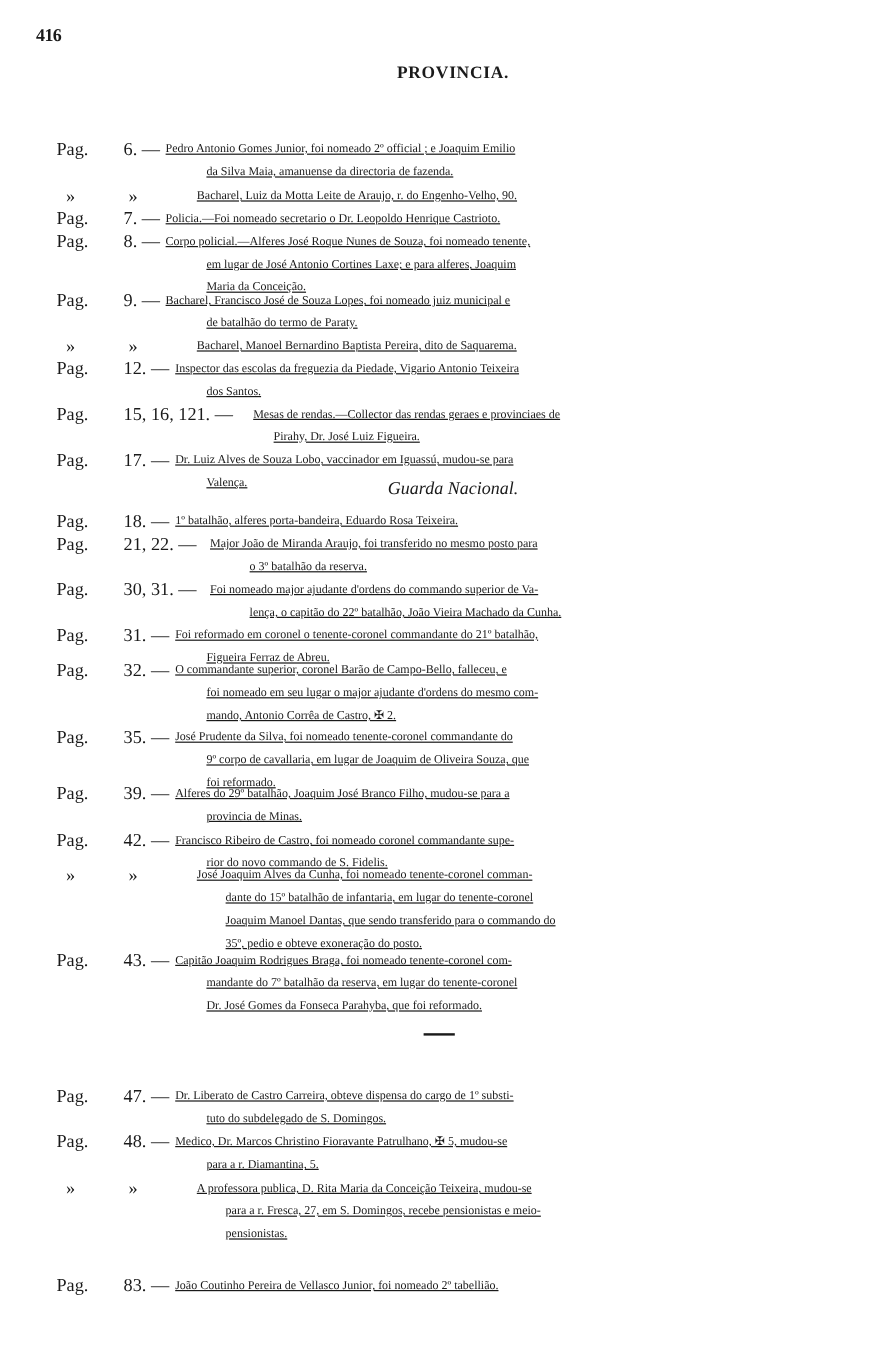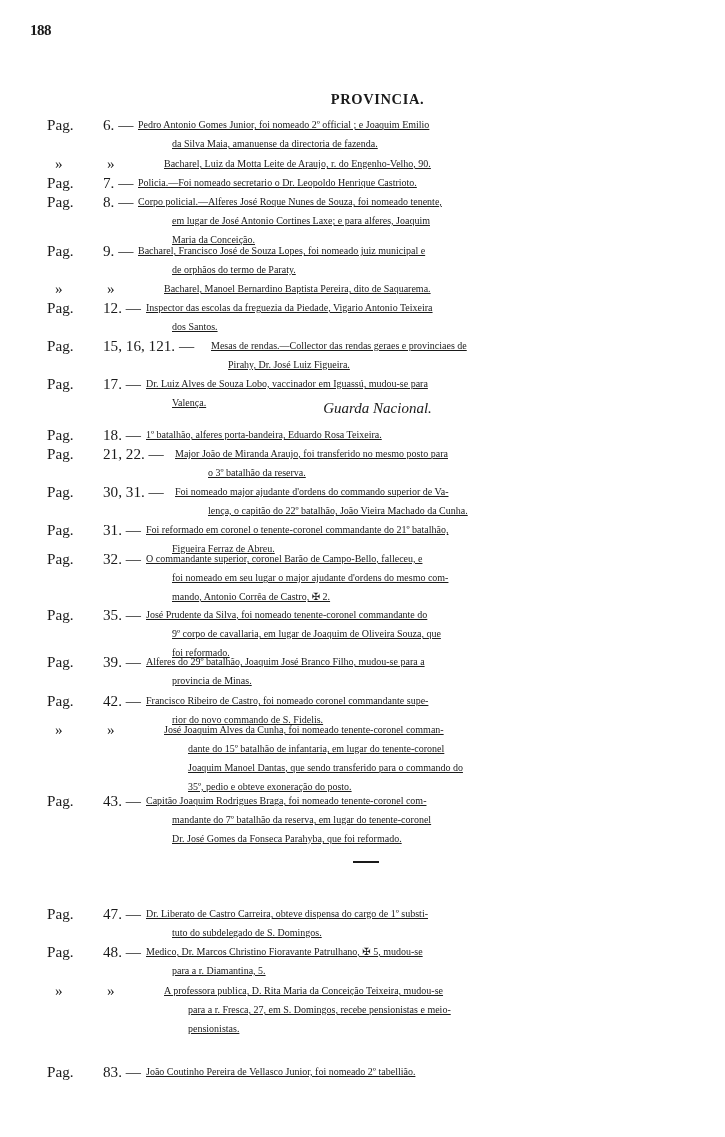--- a/index.html
+++ b/index.html
@@ -3,32 +3,32 @@
 <meta charset="utf-8">
 <style>
   html, body { margin: 0; padding: 0; background: #ffffff; }
   body { width: 725px; height: 1137px; position: relative; overflow: hidden;
          font-family: "Liberation Serif", "DejaVu Serif", serif; color: #1a1a1a; }
   .page { position: absolute; left: 0; top: 0; width: 725px; height: 1137px; }
   .pnum { position: absolute; left: 30px; top: 22px; font-size: 15px; font-weight: bold; letter-spacing: -0.5px; }
   .running-head { position: absolute; left: 0; width: 725px; top: 22px; text-align: center;
          font-size: 14px; font-weight: bold; letter-spacing: 0.3px; padding-left: 30px; box-sizing: border-box; }
   .section-title { position: absolute; left: 0; width: 725px; top: 53px; text-align: center;
-         font-size: 14.5px; font-weight: 900; letter-spacing: 0.6px; padding-left: 30px; box-sizing: border-box; margin-top: 38px; }
+         font-size: 14.5px; font-weight: 900; letter-spacing: 0.6px; padding-left: 30px; box-sizing: border-box; }
   .subhead { position: absolute; left: 0; width: 725px; text-align: center; font-style: italic; font-size: 15px; padding-left: 30px; box-sizing: border-box; }
   .line { position: absolute; font-size: 10px; white-space: nowrap; line-height: 18px; text-decoration: underline; }
   .lbl { position: absolute; font-size: 15.2px; line-height: 18px; white-space: nowrap; }
   .rule { position: absolute; left: 353px; top: 861px; width: 26px; height: 2px; background: #1a1a1a; }
   .entry { position: absolute; left: 0; top: 0; width: 0; height: 0; }
 </style>
 </head>
 <body>
 
 <div class="page">
-  <div class="pnum">188</div>
+  <div class="pnum">416</div>
   <div class="section-title">PROVINCIA.</div>
 
   <div class="subhead" style="top:400px">Guarda Nacional.</div>
   <div class="rule"></div>
 
   <div id="entries">
       <div class="entry">
         <span class="lbl" style="top: 116px; left: 47px;">Pag.</span>
         <span class="lbl" style="top: 116px; left: 103px;">6. —</span>
         <span class="line" style="top: 116px; left: 138px;">Pedro Antonio Gomes Junior, foi nomeado 2º official ; e Joaquim Emilio</span>
@@ -48,21 +48,21 @@
         <span class="lbl" style="top: 193px; left: 47px;">Pag.</span>
         <span class="lbl" style="top: 193px; left: 103px;">8. —</span>
         <span class="line" style="top: 193px; left: 138px;">Corpo policial.—Alferes José Roque Nunes de Souza, foi nomeado tenente,</span>
         <span class="line" style="top: 212px; left: 172px;">em lugar de José Antonio Cortines Laxe; e para alferes, Joaquim</span>
         <span class="line" style="top: 231px; left: 172px;">Maria da Conceição.</span>
       </div>
       <div class="entry">
         <span class="lbl" style="top: 242px; left: 47px;">Pag.</span>
         <span class="lbl" style="top: 242px; left: 103px;">9. —</span>
         <span class="line" style="top: 242px; left: 138px;">Bacharel, Francisco José de Souza Lopes, foi nomeado juiz municipal e</span>
-        <span class="line" style="top: 261px; left: 172px;">de orphãos do termo de Paraty.</span>
+        <span class="line" style="top: 261px; left: 172px;">de batalhão do termo de Paraty.</span>
       </div>
       <div class="entry">
         <span class="lbl" style="top: 280px; left: 55px;">»</span>
         <span class="lbl" style="top: 280px; left: 107px;">»</span>
         <span class="line" style="top: 280px; left: 164px;">Bacharel, Manoel Bernardino Baptista Pereira, dito de Saquarema.</span>
       </div>
       <div class="entry">
         <span class="lbl" style="top: 299px; left: 47px;">Pag.</span>
         <span class="lbl" style="top: 299px; left: 103px;">12. —</span>
         <span class="line" style="top: 299px; left: 146px;">Inspector das escolas da freguezia da Piedade, Vigario Antonio Teixeira</span>

